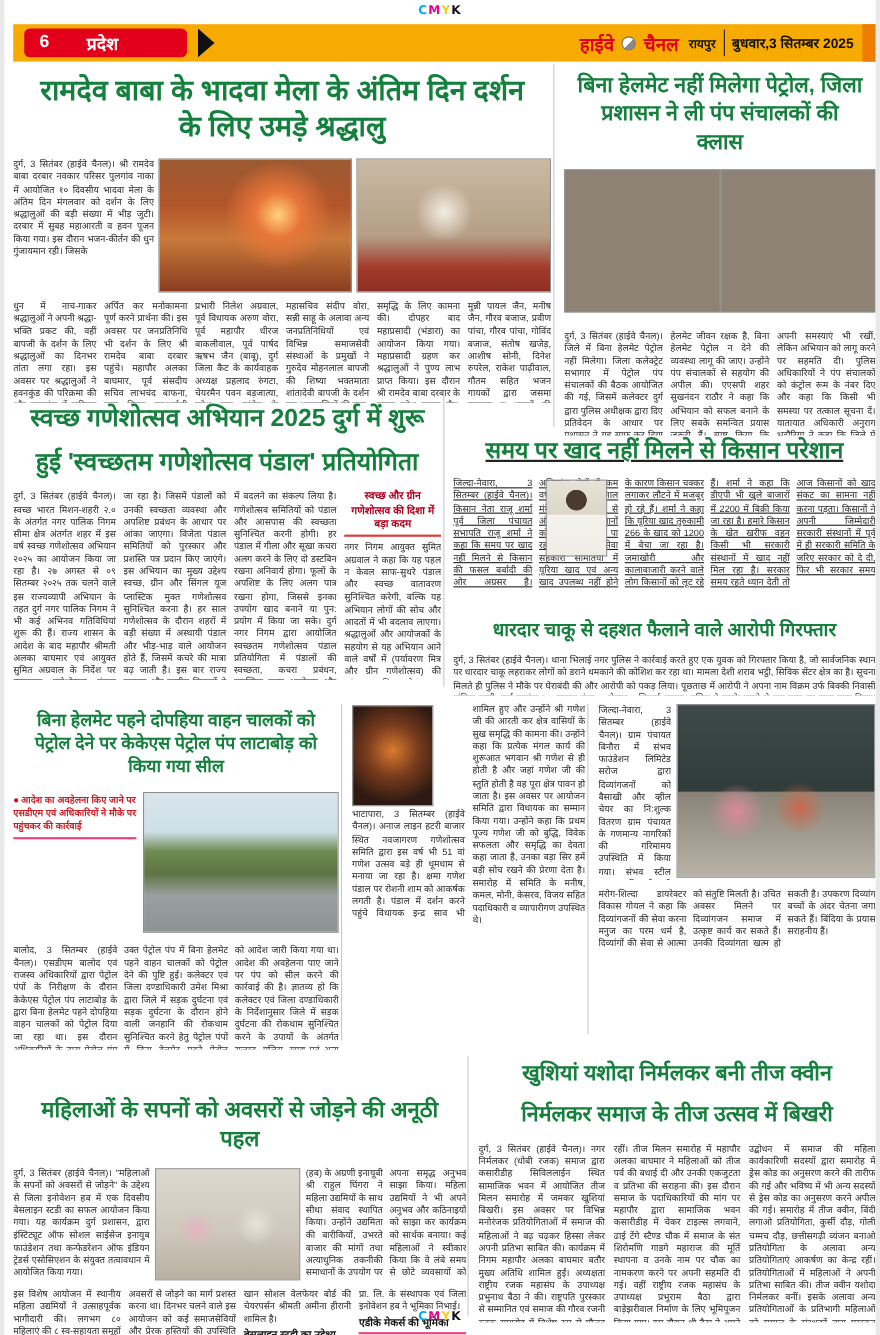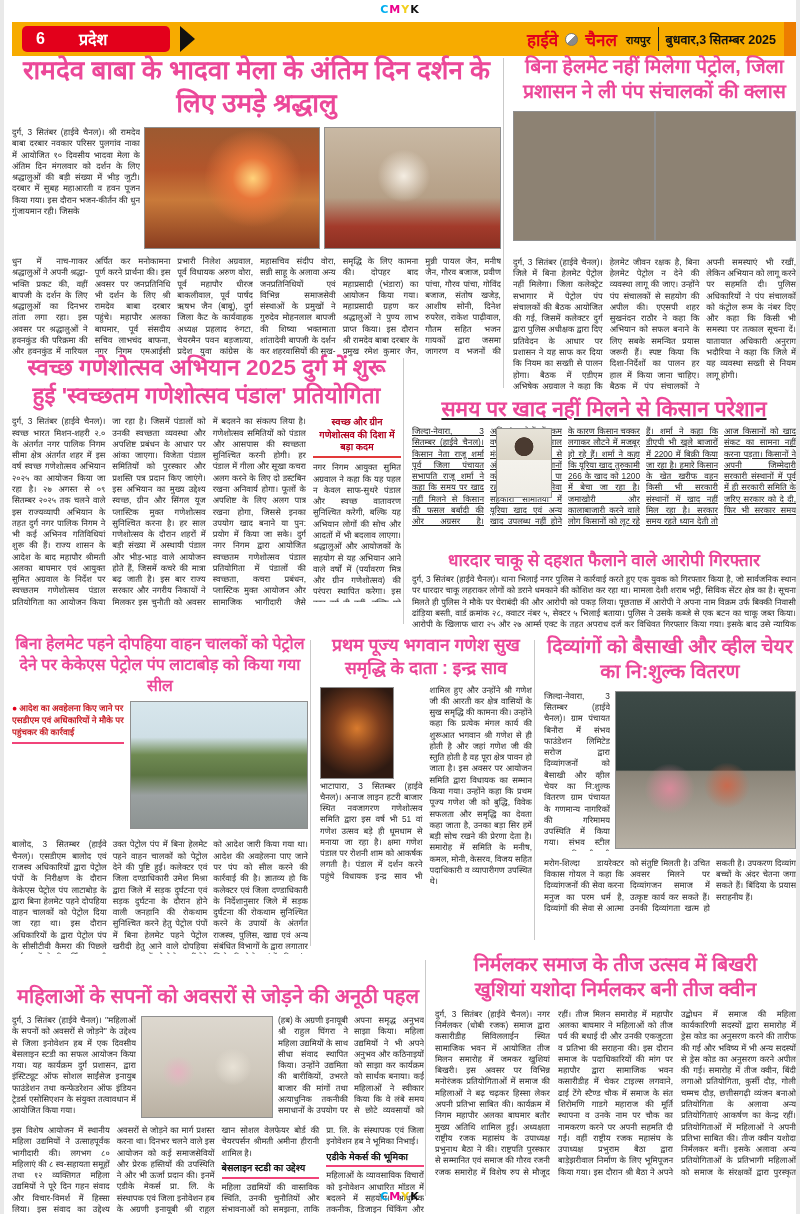--- a/index.html
+++ b/index.html
@@ -22,21 +22,21 @@
   .mast-right{position:absolute;right:20px;top:0;height:34px;display:flex;align-items:center;gap:7px;}
   .brand1,.brand2{color:#E3001B;font-weight:bold;font-size:17px;}
   .ball{width:11px;height:11px;border-radius:50%;background:linear-gradient(135deg,#fff 0 50%,#8a8a8a 50% 100%);
         border:1px solid #777;display:inline-block;}
   .city{color:#111;font-weight:bold;font-size:11px;margin-left:2px;}
   .vline{width:1px;height:24px;background:#222;display:inline-block;}
   .mdate{color:#111;font-weight:bold;font-size:12.5px;}
 
   
   .art{position:absolute;overflow:hidden;}
-  .hl{font-weight:bold;color:#ec4899;text-align:center;margin:0;}
+  .hl{font-weight:bold;color:#15803d;text-align:center;margin:12px;}
   .body-txt{font-size:8.3px;line-height:1.36;text-align:justify;color:#2b2b2b;overflow:hidden;}
   .vrule{position:absolute;width:1px;background:#c9c9c9;}
   .photo{border:1px solid #8f8f8f;box-sizing:border-box;}
 
   
   .a1{left:8px;top:54px;width:489px;height:312px;}
   .a1 .hl{font-size:26px;line-height:1.27;}
   .a1-row{display:flex;gap:4px;margin-top:7px;height:124px;justify-content:flex-end;}
   .a1-intro{width:128px;flex:none;}
   .ph-mela1{width:176px;height:122px;flex:none;
@@ -207,29 +207,27 @@
   <section class="art a6">
     <h3 class="hl">बिना हेलमेट पहने दोपहिया वाहन चालकों को पेट्रोल देने पर केकेएस पेट्रोल पंप लाटाबोड़ को किया गया सील</h3>
     <div class="a6-mid">
       <div class="a6-bullet"><span class="dot">●</span><span>आदेश का अवहेलना किए जाने पर एसडीएम एवं अधिकारियों ने मौके पर पहुंचकर की कार्रवाई</span></div>
       <div class="photo ph-pump"></div>
     </div>
     <div class="a6-body body-txt">बालोद, 3 सितम्बर (हाईवे चैनल)। एसडीएम बालोद एवं राजस्व अधिकारियों द्वारा पेट्रोल पंपों के निरीक्षण के दौरान केकेएस पेट्रोल पंप लाटाबोड़ के द्वारा बिना हेलमेट पहने दोपहिया वाहन चालकों को पेट्रोल दिया जा रहा था। इस दौरान अधिकारियों के द्वारा पेट्रोल पंप के सीसीटीवी कैमरा की पिछले ढाई घण्टों के रिकार्डिंग का भी अवलोकन किया गया। जिसमें उक्त पेट्रोल पंप में बिना हेलमेट पहने वाहन चालकों को पेट्रोल देने की पुष्टि हुई। कलेक्टर एवं जिला दण्डाधिकारी उमेश मिश्रा द्वारा जिले में सड़क दुर्घटना एवं सड़क दुर्घटना के दौरान होने वाली जनहानि की रोकथाम सुनिश्चित करने हेतु पेट्रोल पंपों में बिना हेलमेट पहने पेट्रोल खरीदी हेतु आने वाले दोपहिया वाहन चालकों को पेट्रोल नहीं देने के संबंध में 01 अगस्त 2025 को आदेश जारी किया गया था। आदेश की अवहेलना पाए जाने पर पंप को सील करने की कार्रवाई की है। ज्ञातव्य हो कि कलेक्टर एवं जिला दण्डाधिकारी के निर्देशानुसार जिले में सड़क दुर्घटना की रोकथाम सुनिश्चित करने के उपायों के अंतर्गत राजस्व, पुलिस, खाद्य एवं अन्य संबंधित विभागों के द्वारा लगातार जिले की पेट्रोल पंपों की जांच की जा रही है।</div>
   </section>
 
   <section class="art a7">
-    <h3 class="hl">प्रथम पूज्य भगवान गणेश सुख समृद्धि के दाता : इन्द्र साव</h3>
     <div class="a7-body body-txt">
       <div class="photo ph-ganesh"></div>
       <span>भाटापारा, 3 सितम्बर (हाईवे चैनल)। अनाज लाइन हटरी बाजार स्थित नवजागरण गणेशोत्सव समिति द्वारा इस वर्ष भी 51 वां गणेश उत्सव बड़े ही धूमधाम से मनाया जा रहा है। क्षमा गणेश पंडाल पर रोशनी शाम को आकर्षक लगती है। पंडाल में दर्शन करने पहुंचे विधायक इन्द्र साव भी शामिल हुए और उन्होंने श्री गणेश जी की आरती कर क्षेत्र वासियों के सुख समृद्धि की कामना की। उन्होंने कहा कि प्रत्येक मंगल कार्य की शुरूआत भगवान श्री गणेश से ही होती है और जहां गणेश जी की स्तुति होती है वह पूरा क्षेत्र पावन हो जाता है। इस अवसर पर आयोजन समिति द्वारा विधायक का सम्मान किया गया। उन्होंने कहा कि प्रथम पूज्य गणेश जी को बुद्धि, विवेक सफलता और समृद्धि का देवता कहा जाता है, उनका बड़ा सिर हमें बड़ी सोच रखने की प्रेरणा देता है। समारोह में समिति के मनीष, कमल, मोनी, केसरव, विजय सहित पदाधिकारी व व्यापारीगण उपस्थित थे।</span>
     </div>
   </section>
 
   <section class="art a8">
-    <h2 class="hl">दिव्यांगों को बैसाखी और व्हील चेयर का नि:शुल्क वितरण</h2>
     <div class="a8-mid">
       <div class="a8-intro body-txt">जिल्दा-नेवारा, 3 सितम्बर (हाईवे चैनल)। ग्राम पंचायत बिनौरा में संभव फाउंडेशन लिमिटेड सरोज द्वारा दिव्यांगजनों को बैसाखी और व्हील चेयर का नि:शुल्क वितरण ग्राम पंचायत के गणमान्य नागरिकों की गरिमामय उपस्थिति में किया गया। संभव स्टील ट्यूब्स की सीएमडी शीतल गोयल ने कहा कि संसार का कोई भी व्यक्ति पूर्ण नहीं है। सभी में किसी न किसी प्रकार की कमी अवश्य होती है।</div>
       <div class="photo ph-blackboard"></div>
     </div>
     <div class="a8-body body-txt">मरोग-शिल्दा डायरेक्टर विकास गोयल ने कहा कि दिव्यांगजनों की सेवा करना मनुज का परम धर्म है, दिव्यांगों की सेवा से आत्मा को संतुष्टि मिलती है। उचित अवसर मिलने पर दिव्यांगजन समाज में उत्कृष्ट कार्य कर सकते हैं। उनकी दिव्यांगता खत्म हो सकती है। उपकरण दिव्यांग बच्चों के अंदर चेतना जगा सकते हैं। बिंदिया के प्रयास सराहनीय हैं।</div>
   </section>
 
   <section class="art a9">
     <h2 class="hl">महिलाओं के सपनों को अवसरों से जोड़ने की अनूठी पहल</h2>
     <div class="a9-mid">
@@ -241,22 +239,22 @@
       <div>इस विशेष आयोजन में स्थानीय महिला उद्यमियों ने उत्साहपूर्वक भागीदारी की। लगभग ८० महिलाएं की ८ स्व-सहायता समूहों तथा १२ व्यक्तिगत महिला उद्यमियों ने पूरे दिन गहन संवाद और विचार-विमर्श में हिस्सा लिया। इस संवाद का उद्देश्य महिलाओं की वास्तविक चुनौतियों, जमीनी हकीकतों और कठिनाइयों को समझना तथा उन्हें अवसरों से जोड़ने का मार्ग प्रशस्त करना था। दिनभर चलने वाले इस आयोजन को कई समाजसेवियों और प्रेरक हस्तियों की उपस्थिति ने और भी ऊर्जा प्रदान की। इनमें एडीके मेकर्स प्रा. लि. के संस्थापक एवं जिला इनोवेशन हब के अग्रणी इनायूबी श्री राहुल घिंगरा, गुरुग्राम की समाजसेवी श्रीमती रंजना यादव, दुर्ग की श्रीमती कंचन सिंह और आगा खान सोशल वेलफेयर बोर्ड की चेयरपर्सन श्रीमती अमीना हीरानी शामिल है।</div>
       <div class="subhead">बेसलाइन स्टडी का उद्देश्य</div>
       <div>महिला उद्यमियों की वास्तविक स्थिति, उनकी चुनौतियों और संभावनाओं को समझना, ताकि उन्हें उपयुक्त संसाधन, प्रशिक्षण और बाजार से जोड़ा जा सके। कार्यक्रम के दौरान, एडीके मेकर्स प्रा. लि. के संस्थापक एवं जिला इनोवेशन हब ने भूमिका निभाई।</div>
       <div class="subhead">एडीके मेकर्स की भूमिका</div>
       <div>महिलाओं के व्यावसायिक विचारों को इनोवेशन आधारित मॉडल में बदलने में सहयोग। आधुनिक तकनीक, डिजाइन थिंकिंग और डिजिटल टूल्स से महिला उद्यमियों को प्रशिक्षित करना। उनके उत्पादों और सेवाओं को नए बाजारों तक पहुँचाने के लिए नेटवर्किंग और ब्रांडिंग सपोर्ट। जिसमें प्रबंधन और निवेश तक पहुँच दिलाने में मार्गदर्शन। इस तरह एडीके मेकर्स महिलाओं के उद्यम को स्थानीय से वैश्विक स्तर तक ले जाने में एक मजबूत हस्तक्षेप कर सकता है।</div>
 
     </div>
   </section>
 
   <section class="art a10">
+    <h2 class="hl">खुशियां यशोदा निर्मलकर बनी तीज क्वीन</h2>
     <h2 class="hl">निर्मलकर समाज के तीज उत्सव में बिखरी</h2>
-    <h2 class="hl">खुशियां यशोदा निर्मलकर बनी तीज क्वीन</h2>
     <div class="a10-body body-txt">दुर्ग, 3 सितंबर (हाईवे चैनल)। नगर निर्मलकर (धोबी रजक) समाज द्वारा कसारीडीह सिविललाईन स्थित सामाजिक भवन में आयोजित तीज मिलन समारोह में जमकर खुशियां बिखरी। इस अवसर पर विभिन्न मनोरंजक प्रतियोगिताओं में समाज की महिलाओं ने बढ़ चढ़कर हिस्सा लेकर अपनी प्रतिभा साबित की। कार्यक्रम में निगम महापौर अलका बाघमार बतौर मुख्य अतिथि शामिल हुईं। अध्यक्षता राष्ट्रीय रजक महासंघ के उपाध्यक्ष प्रभुनाथ बैठा ने की। राष्ट्रपति पुरस्कार से सम्मानित एवं समाज की गौरव रजनी रजक समारोह में विशेष रुप से मौजूद रहीं। तीज मिलन समारोह में महापौर अलका बाघमार ने महिलाओं को तीज पर्व की बधाई दी और उनकी एकजुटता व प्रतिभा की सराहना की। इस दौरान समाज के पदाधिकारियों की मांग पर महापौर द्वारा सामाजिक भवन कसारीडीह में चेकर टाइल्स लगवाने, ढाई टेंगे स्टैण्ड चौक में समाज के संत शिरोमणि गाडगे महाराज की मूर्ति स्थापना व उनके नाम पर चौक का नामकरण करने पर अपनी सहमति दी गई। वहीं राष्ट्रीय रजक महासंघ के उपाध्यक्ष प्रभुराम बैठा द्वारा बाड़ेझरीवाल निर्माण के लिए भूमिपूजन किया गया। इस दौरान श्री बैठा ने अपने उद्बोधन में समाज की महिला कार्यकारिणी सदस्यों द्वारा समारोह में ड्रेस कोड का अनुसरण करने की तारीफ की गई और भविष्य में भी अन्य सदस्यों से ड्रेस कोड का अनुसरण करने अपील की गई। समारोह में तीज क्वीन, बिंदी लगाओ प्रतियोगिता, कुर्सी दौड़, गोली चम्मच दौड़, छत्तीसगढ़ी व्यंजन बनाओ प्रतियोगिता के अलावा अन्य प्रतियोगिताएं आकर्षण का केन्द्र रहीं। प्रतियोगिताओं में महिलाओं ने अपनी प्रतिभा साबित की। तीज क्वीन यशोदा निर्मलकर बनीं। इसके अलावा अन्य प्रतियोगिताओं के प्रतिभागी महिलाओं को समाज के संरक्षकों द्वारा पुरस्कृत कर उनका हौसला बढ़ाया गया। मंच संचालन समाज की गौरव रजनी रजक ने किया।</div>
   </section>
 
   <div class="vrule r1"></div>
   <div class="vrule r2"></div>
   <div class="vrule r3"></div>
   <div class="vrule r4"></div>
   <div class="vrule r5"></div>
 
   <div class="cmyk bottom">

